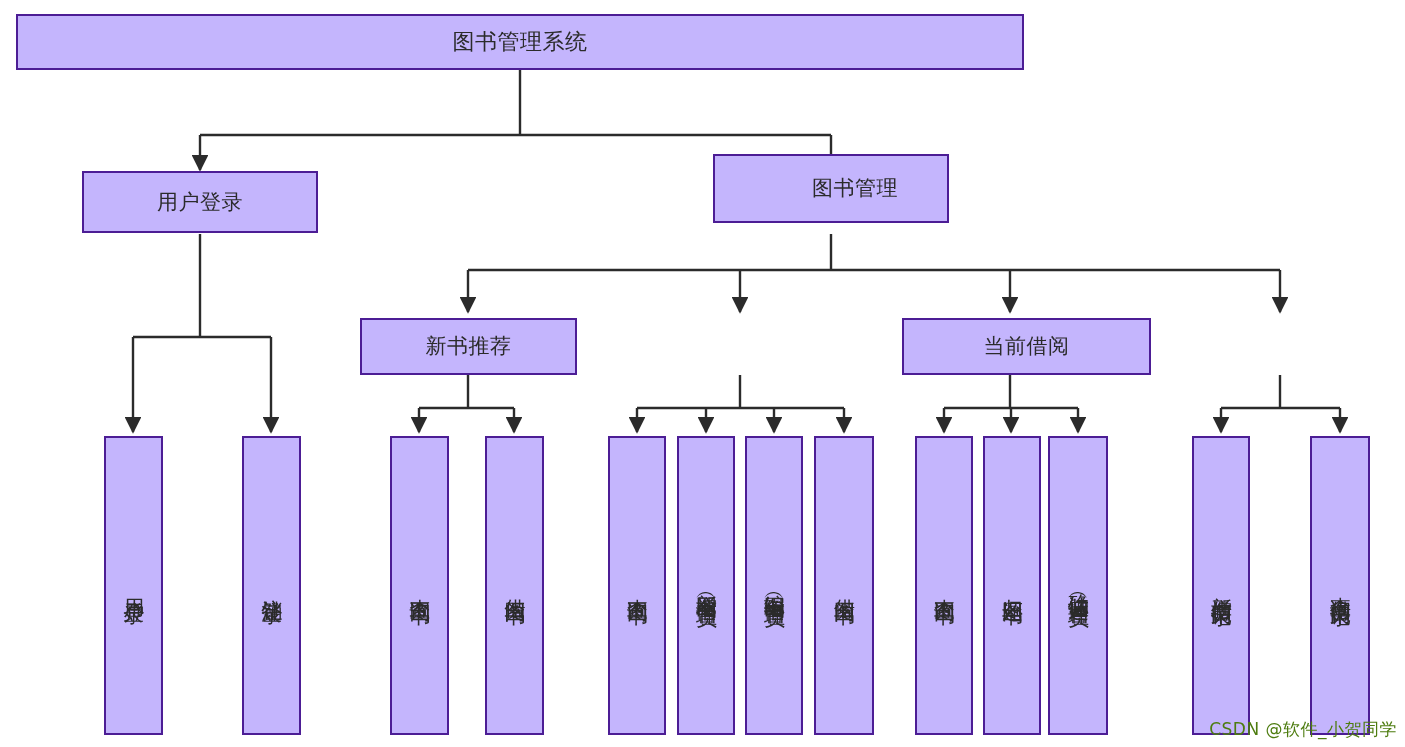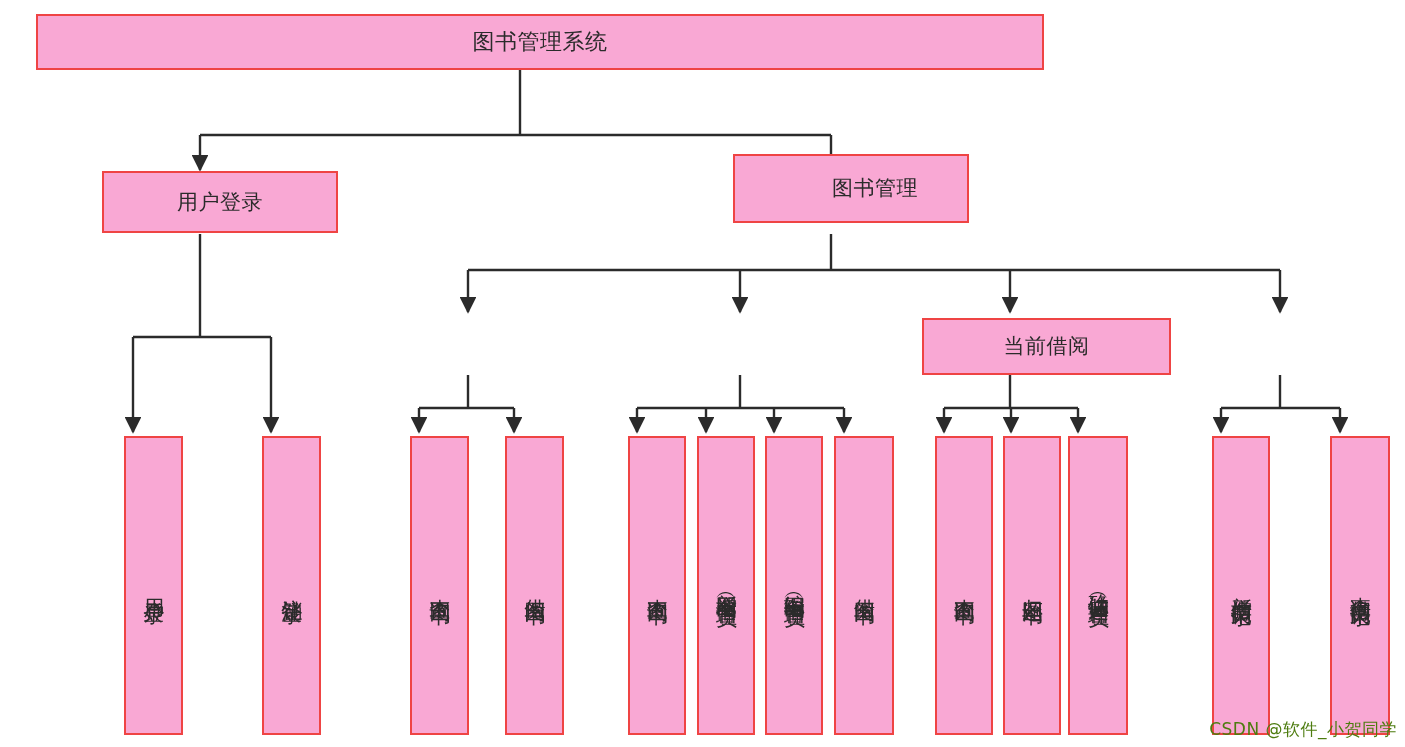--- a/index.html
+++ b/index.html
@@ -21,27 +21,26 @@
     position: absolute;
     left: 0;
     top: 0;
     width: 1405px;
     height: 747px;
     pointer-events: none;
   }
   .node {
     position: absolute;
     box-sizing: border-box;
-    border: 2px solid #ef4444;
-    background: #f9a8d4;
+    border: 2px solid #4c1d95;
+    background: #c4b5fd;
     display: flex;
     align-items: center;
     justify-content: center;
     color: #2b2b2b;
-    margin-left: 20px;
   }
   .node .label {
     display: block;
     text-align: center;
     line-height: 1.18;
   }
   .node.horizontal .label {
     writing-mode: horizontal-tb;
     font-size: 21px;
     letter-spacing: 0.5px;
@@ -130,20 +129,23 @@
   </div>
 
   <div class="node horizontal" style="left:82px; top:171px; width:236px; height:62px;">
     <span class="label">用户登录</span>
   </div>
 
   <div class="node horizontal" style="left:713px; top:154px; width:236px; height:69px;padding-left:48px;">
     <span class="label">图书管理</span>
   </div>
 
+  <div class="node horizontal" style="left:360px; top:318px; width:217px; height:57px;">
+    <span class="label">新书推荐</span>
+  </div>
 
 
   <div class="node horizontal" style="left:902px; top:318px; width:249px; height:57px;">
     <span class="label">当前借阅</span>
   </div>
 
 
   <div class="node vertical" style="left:104px; top:436px; width:59px; height:299px;">
     <span class="label">用户登录</span>
   </div>

